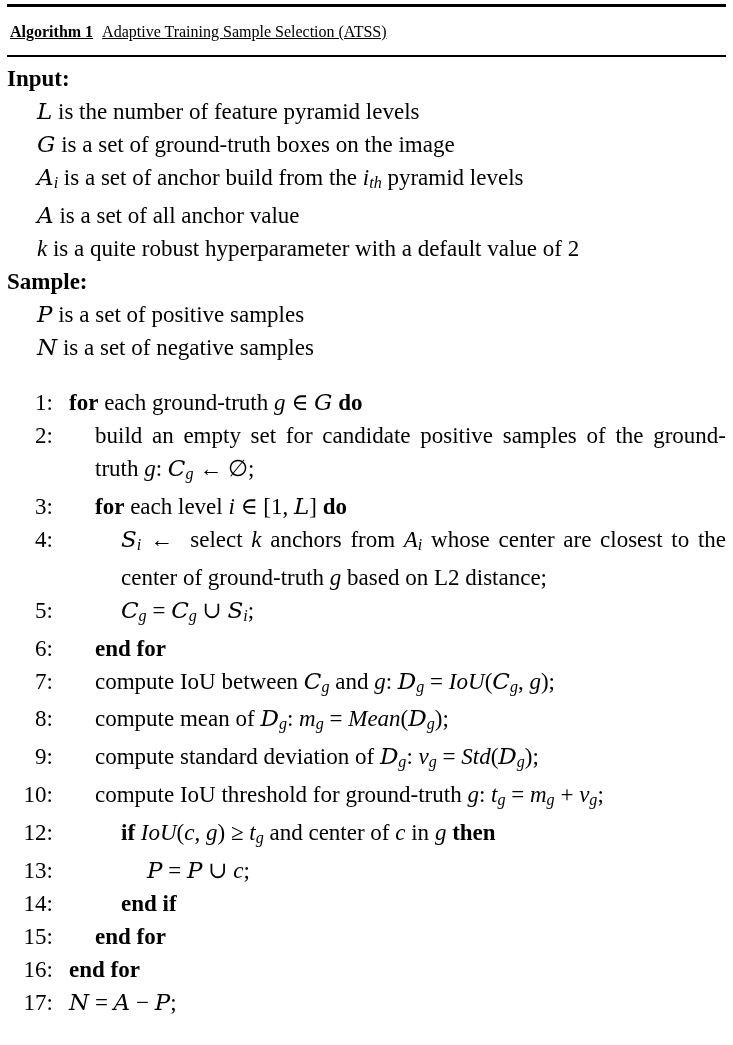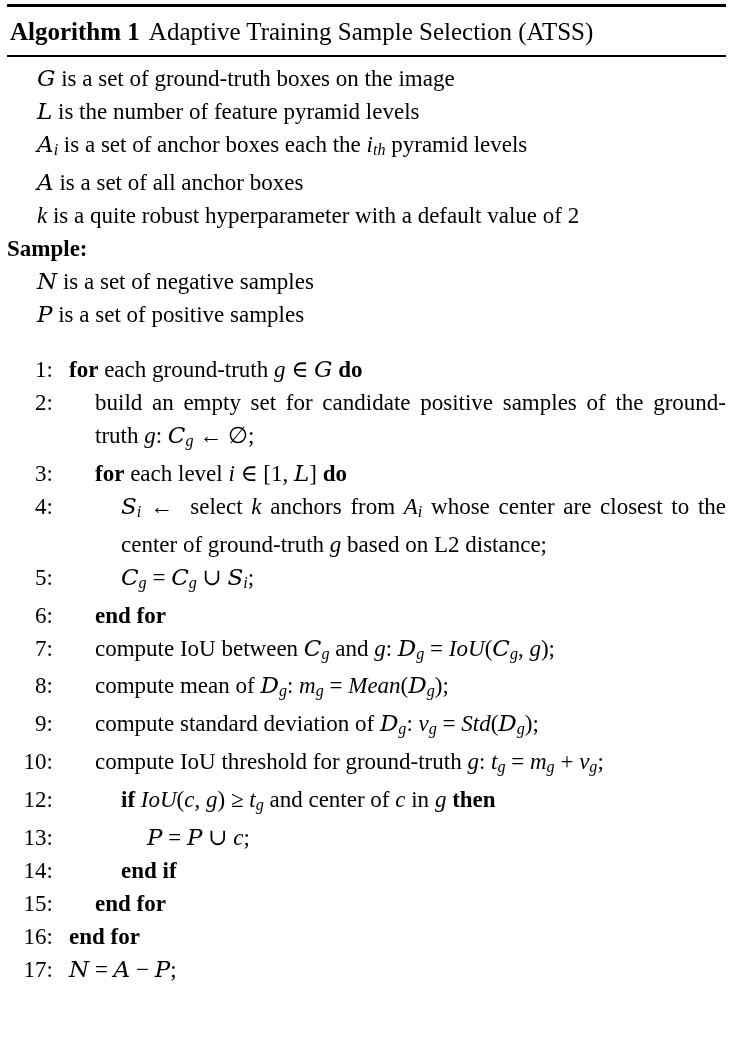--- a/index.html
+++ b/index.html
@@ -8,21 +8,21 @@
     min-height:1045px;
     font-family:"Liberation Serif","DejaVu Serif",serif;
     color:#000;
     font-size:23px;
     -webkit-font-smoothing:antialiased;
   }
   .algo{padding:4px 7px 0 7px;box-sizing:border-box;}
   .rule{background:#000;width:100%;}
   .rule.thick{height:3px;}
   .rule.thin{height:2px;}
-  .caption{padding:9px 3px 8px 3px;font-size:25px;line-height:31px;}
+  .caption{padding:9px 3px 8px 3px;font-size:16px;line-height:31px;text-decoration:underline;}
   .caption .label{font-weight:bold;}
   .caption .title{margin-left:9px;}
   .body{padding-top:5px;}
   .decl-label{font-weight:bold;line-height:33px;}
   .decl-line{margin-left:30px;line-height:33px;}
   .steps{margin-top:22px;}
   .step{display:flex;line-height:33px;}
   .step-num{flex:0 0 46px;text-align:right;}
   .step-text{flex:1;margin-left:16px;text-align:justify;}
   .seg{white-space:pre-wrap;}
@@ -41,34 +41,35 @@
 
   <div class="caption">
     <span class="label">Algorithm 1</span><span class="title">Adaptive Training Sample Selection (ATSS)</span>
   </div>
 
   <div class="rule thin"></div>
 
   <div class="body">
 
     <div>
+      <div class="decl-label">Input:</div>
       <div id="input-lines">
+          <div class="decl-line"><span class="seg s-c">L</span><span class="seg s-n"> is the number of feature pyramid levels</span></div>
           <div class="decl-line"><span class="seg s-c">G</span><span class="seg s-n"> is a set of ground-truth boxes on the image</span></div>
-          <div class="decl-line"><span class="seg s-c">L</span><span class="seg s-n"> is the number of feature pyramid levels</span></div>
-          <div class="decl-line"><span class="seg s-c">A</span><span class="seg s-sub">i</span><span class="seg s-n"> is a set of anchor boxes each the </span><span class="seg s-i">i</span><span class="seg s-sub">th</span><span class="seg s-n"> pyramid levels</span></div>
-          <div class="decl-line"><span class="seg s-c">A</span><span class="seg s-n"> is a set of all anchor boxes</span></div>
+          <div class="decl-line"><span class="seg s-c">A</span><span class="seg s-sub">i</span><span class="seg s-n"> is a set of anchor build from the </span><span class="seg s-i">i</span><span class="seg s-sub">th</span><span class="seg s-n"> pyramid levels</span></div>
+          <div class="decl-line"><span class="seg s-c">A</span><span class="seg s-n"> is a set of all anchor value</span></div>
           <div class="decl-line"><span class="seg s-i">k</span><span class="seg s-n"> is a quite robust hyperparameter with a default value of 2</span></div>
         </div>
     </div>
 
     <div>
       <div class="decl-label">Sample:</div>
       <div id="output-lines">
+          <div class="decl-line"><span class="seg s-c">P</span><span class="seg s-n"> is a set of positive samples</span></div>
           <div class="decl-line"><span class="seg s-c">N</span><span class="seg s-n"> is a set of negative samples</span></div>
-          <div class="decl-line"><span class="seg s-c">P</span><span class="seg s-n"> is a set of positive samples</span></div>
         </div>
     </div>
 
     <div class="steps" id="steps">
         <div class="step">
           <span class="step-num">1:</span>
           <div class="step-text" style="padding-left: 0px;"><span class="seg s-b">for</span><span class="seg s-n"> each ground-truth </span><span class="seg s-i">g</span><span class="seg s-n"> ∈ </span><span class="seg s-c">G</span><span class="seg s-n"> </span><span class="seg s-b">do</span></div>
         </div>
         <div class="step">
           <span class="step-num">2:</span>

